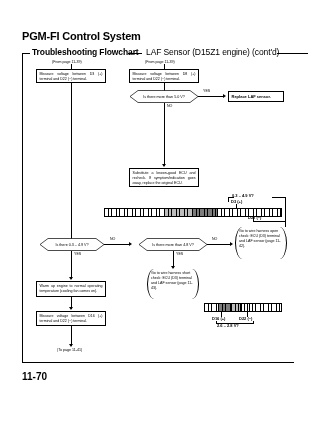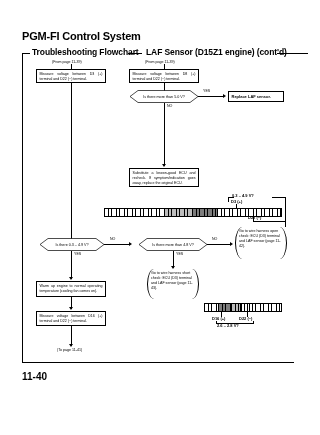--- a/index.html
+++ b/index.html
@@ -18,21 +18,21 @@
     position:absolute;left:22px;top:30px;
     font-size:11px;font-weight:bold;letter-spacing:-.2px;
   }
   .subrow{position:absolute;left:22px;top:47px;width:272px;height:14px;}
   .subtitle{
     position:absolute;left:10px;top:0px;
     font-size:8.5px;font-weight:bold;letter-spacing:-.1px;white-space:nowrap;
   }
   .subtitle2{
     position:absolute;left:124px;top:0px;
-    font-size:8.5px;font-weight:bold;letter-spacing:-.1px;white-space:nowrap;
+    font-size:8.5px;font-weight:normal;letter-spacing:-.1px;white-space:nowrap;
   }
   .rule-left{position:absolute;left:0px;top:6px;width:8px;height:1px;background:#000;}
   .rule-mid{position:absolute;left:106px;top:6px;width:14px;height:1px;background:#000;}
   .rule-right{position:absolute;left:255px;top:6px;width:39px;height:1px;background:#000;}
   .tick-left{position:absolute;left:0px;top:6px;width:1px;height:7px;background:#000;}
   .tick-right{position:absolute;left:293px;top:6px;width:1px;height:7px;background:#000;}
 
   
   .frame-left{position:absolute;left:22px;top:53px;width:1px;height:310px;background:#000;}
   .frame-bottom{position:absolute;left:22px;top:362px;width:272px;height:1px;background:#000;}
@@ -244,15 +244,15 @@
   <div class="lbl-b" style="left:212px;top:316px;">D16 (+)</div>
   <div class="lbl-b" style="left:239px;top:316px;">D22 (−)</div>
 
   <div class="brk" style="left:216px;top:321px;width:38px;height:3px;">
     <div class="bl"></div>
       <div class="br"></div>
       <div class="bb"></div>
   </div>
   <div class="lbl-b" style="left:217px;top:323px;">2.6 – 2.8 V?</div>
 
-  <div class="pageno">11-40</div>
+  <div class="pageno">11-70</div>
 
 </div>
 
 </body></html>

